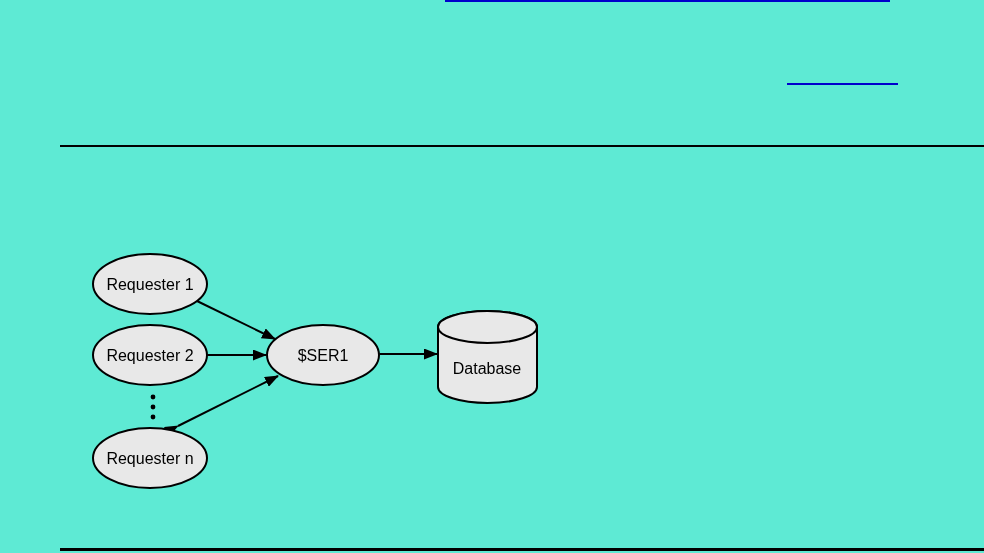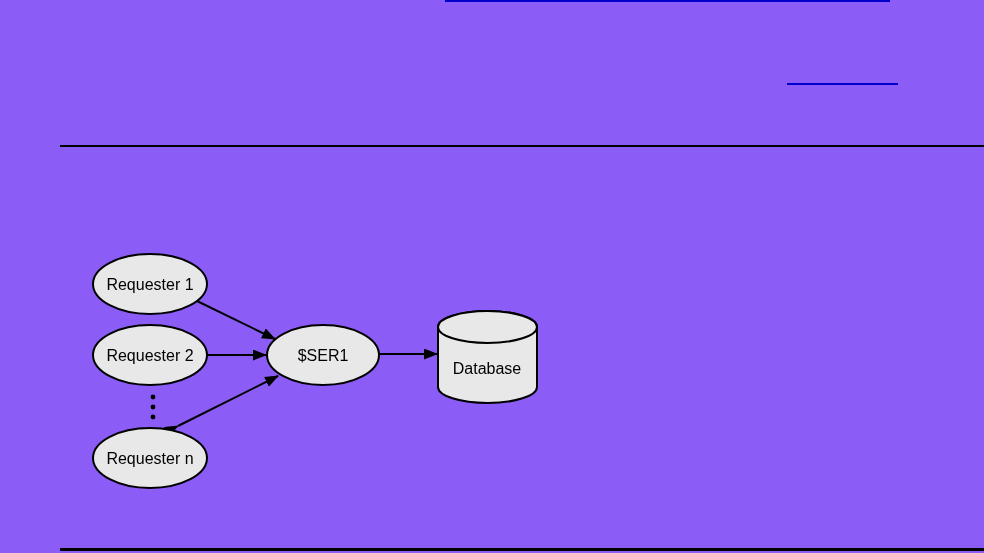--- a/index.html
+++ b/index.html
@@ -4,21 +4,21 @@
 <style>
   html, body {
     margin: 0;
     padding: 0;
     background: #ffffff;
   }
   #page {
     position: relative;
     width: 984px;
     height: 553px;
-    background: #8b5cf6;
+    background: #5eead4;
     overflow: hidden;
     font-family: "Liberation Sans", sans-serif;
   }
   .link-underline {
     position: absolute;
     height: 2px;
     background: #0000cc;
   }
   #link-underline-top {
     left: 445px;

